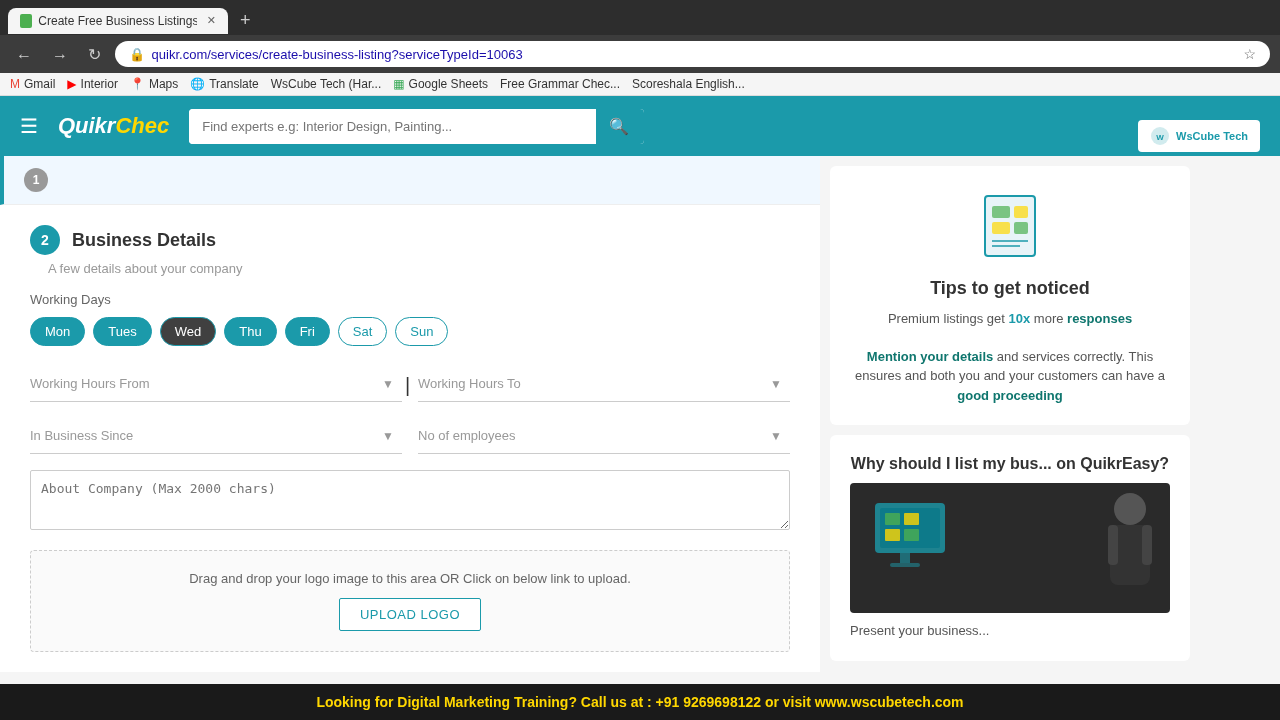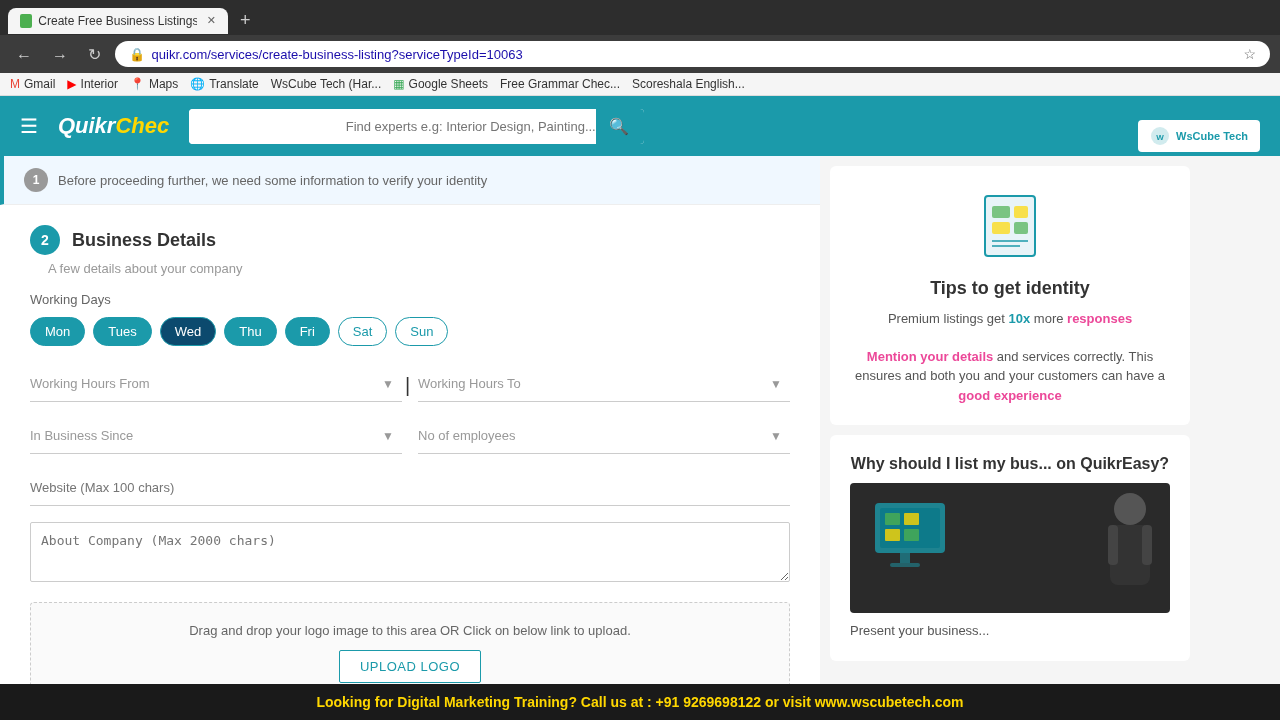--- a/index.html
+++ b/index.html
@@ -18,21 +18,21 @@
 
     .bookmarks-bar { background: #f5f5f5; border-bottom: 1px solid #ddd; display: flex; align-items: center; padding: 4px 10px; gap: 12px; font-size: 12px; }
     .bookmark-item { display: flex; align-items: center; gap: 4px; color: #333; cursor: pointer; white-space: nowrap; }
 
     
     .site-header { background: #1b9aaa; display: flex; align-items: center; padding: 10px 20px; gap: 20px; min-height: 60px; }
     .hamburger { color: #fff; font-size: 20px; cursor: pointer; }
     .logo { color: #fff; font-size: 22px; font-weight: bold; font-style: italic; }
     .logo span { color: #ffd700; }
     .search-bar { flex: 1; max-width: 500px; display: flex; background: #fff; border-radius: 4px; overflow: hidden; }
-    .search-input { flex: 1; border: none; padding: 8px 0; font-size: 13px; color: #999; outline: none; text-align: right; }
+    .search-input { flex: 1; border: none; padding: 8px 13px; font-size: 13px; color: #999; outline: none; }
     .search-btn { background: #1b9aaa; border: none; padding: 8px 14px; cursor: pointer; color: #fff; font-size: 16px; }
 
     
     .main-body { display: flex; flex: 1; overflow: hidden; }
 
     
     .form-area { flex: 1; background: #fff; overflow-y: auto; padding: 0; max-width: 820px; }
 
     .step-intro { background: #f9f9f9; border-bottom: 1px solid #eee; padding: 12px 20px; display: flex; align-items: center; gap: 10px; }
     .step-circle-sm { width: 24px; height: 24px; background: #999; border-radius: 50%; color: #fff; display: flex; align-items: center; justify-content: center; font-size: 12px; font-weight: bold; }
@@ -65,21 +65,21 @@
     .upload-area { border: 1px dashed #ccc; border-radius: 4px; padding: 20px; text-align: center; background: #fafafa; }
     .upload-text { font-size: 13px; color: #666; margin-bottom: 12px; }
     .upload-btn { border: 1px solid #1b9aaa; background: #fff; color: #1b9aaa; padding: 8px 20px; font-size: 13px; cursor: pointer; border-radius: 2px; text-transform: uppercase; letter-spacing: 0.5px; }
 
     
     .right-sidebar { width: 380px; background: #f5f5f5; overflow-y: auto; padding: 10px; }
 
     .tip-card { background: #fff; border-radius: 6px; padding: 20px; margin-bottom: 10px; text-align: center; }
     .tip-title { font-size: 18px; font-weight: bold; color: #333; margin-bottom: 10px; }
     .tip-text { font-size: 13px; color: #555; line-height: 1.5; }
-    .tip-text strong { color: #ec4899; font-weight: bold; }
+    .tip-text strong { color: #0f766e; font-weight: bold; }
 
     .why-card { background: #fff; border-radius: 6px; padding: 20px; text-align: center; }
     .why-title { font-size: 16px; font-weight: bold; color: #333; margin-bottom: 10px; }
 
     
     .bottom-banner { background: #1a1a1a; color: #ffd700; text-align: center; padding: 10px; font-size: 14px; font-weight: bold; position: fixed; bottom: 0; width: 100%; z-index: 100; margin-top: 14px; }
     @keyframes blink { 0%,100%{opacity:1} 50%{opacity:0} }
 
     
     ::-webkit-scrollbar { width: 6px; }
@@ -164,37 +164,36 @@
 </div>
 
 <div class="main-body">
 
   <div class="form-area">
 
     <div class="step-intro" style="background:#f0f8ff;border-left:4px solid #1b9aaa;">
       <div class="step-circle-sm" style="background:#999;">
         <span>1</span>
       </div>
-      <span class="step-intro-text">Before proceeding further, we need some information to verify your identity</span>
     </div>
 
     <div class="business-section">
       <div class="section-header">
         <div class="step-circle">
           <span>2</span>
         </div>
         <span class="section-title">Business Details</span>
       </div>
       <div class="section-subtitle">A few details about your company</div>
 
       <div class="field-label">Working Days</div>
       <div class="days-row">
         <button class="day-btn active" style="background:#1b9aaa;color:#fff;border:1px solid #1b9aaa;">Mon</button>
         <button class="day-btn active" style="background:#1b9aaa;color:#fff;border:1px solid #1b9aaa;">Tues</button>
-        <button class="day-btn active" style="background:#0c4a6e;color:#fff;border:1px solid #1b9aaa;">Wed</button>
+        <button class="day-btn active" style="background:#404040;color:#fff;border:1px solid #1b9aaa;">Wed</button>
         <button class="day-btn active" style="background:#1b9aaa;color:#fff;border:1px solid #1b9aaa;">Thu</button>
         <button class="day-btn active" style="background:#1b9aaa;color:#fff;border:1px solid #1b9aaa;">Fri</button>
         <button class="day-btn">Sat</button>
         <button class="day-btn">Sun</button>
       </div>
 
       <div style="position:relative;">
 
         <div style="position:absolute;left:375px;top:8px;font-size:20px;font-weight:100;color:#333;z-index:10;pointer-events:none;">|</div>
 
@@ -231,23 +230,20 @@
         <div class="field-half">
           <select class="field-select">
             <option value="">No of employees</option>
             <option>1-10</option>
             <option>11-50</option>
           </select>
           <span class="field-select-arrow">▼</span>
         </div>
       </div>
 
-      <div class="field-full">
-        <input class="field-input" type="text" placeholder="Website (Max 100 chars)" style="">
-      </div>
 
       <div class="field-full">
         <textarea class="field-textarea" placeholder="About Company (Max 2000 chars)" style=""></textarea>
       </div>
 
       <div class="upload-area">
         <div class="upload-text">Drag and drop your logo image to this area OR Click on below link to upload.</div>
         <button class="upload-btn">UPLOAD LOGO</button>
       </div>
 
@@ -263,28 +259,28 @@
           <rect x="15" y="10" width="50" height="60" rx="3" fill="#e8f4f8" stroke="#1b9aaa" stroke-width="2"></rect>
           <rect x="22" y="20" width="18" height="12" rx="2" fill="#4CAF50" opacity="0.7"></rect>
           <rect x="44" y="20" width="14" height="12" rx="2" fill="#ffd700" opacity="0.7"></rect>
           <rect x="22" y="36" width="18" height="12" rx="2" fill="#ffd700" opacity="0.7"></rect>
           <rect x="44" y="36" width="14" height="12" rx="2" fill="#4CAF50" opacity="0.7"></rect>
           <line x1="22" y1="55" x2="58" y2="55" stroke="#1b9aaa" stroke-width="1.5"></line>
           <line x1="22" y1="60" x2="50" y2="60" stroke="#1b9aaa" stroke-width="1.5"></line>
         </svg>
       </div>
 
-      <div class="tip-title">Tips to get identity</div>
+      <div class="tip-title">Tips to get noticed</div>
 
       <p class="tip-text">
         Premium listings get <strong style="color:#1b9aaa;">10x</strong> more <strong>responses</strong>
       </p>
       <br>
       <p class="tip-text">
-        <strong>Mention your details</strong> and services correctly. This ensures and both you and your customers can have a <strong>good experience</strong>
+        <strong>Mention your details</strong> and services correctly. This ensures and both you and your customers can have a <strong>good proceeding</strong>
       </p>
     </div>
 
     <div class="why-card">
       <div class="why-title">Why should I list my bus... on QuikrEasy?</div>
 
       <div style="position:relative;width:100%;height:130px;background:#2a2a2a;border-radius:4px;overflow:hidden;margin-top:10px;">
 
         <div style="position:absolute;left:20px;top:15px;">
           <svg width="90" height="80" viewBox="0 0 90 80">

